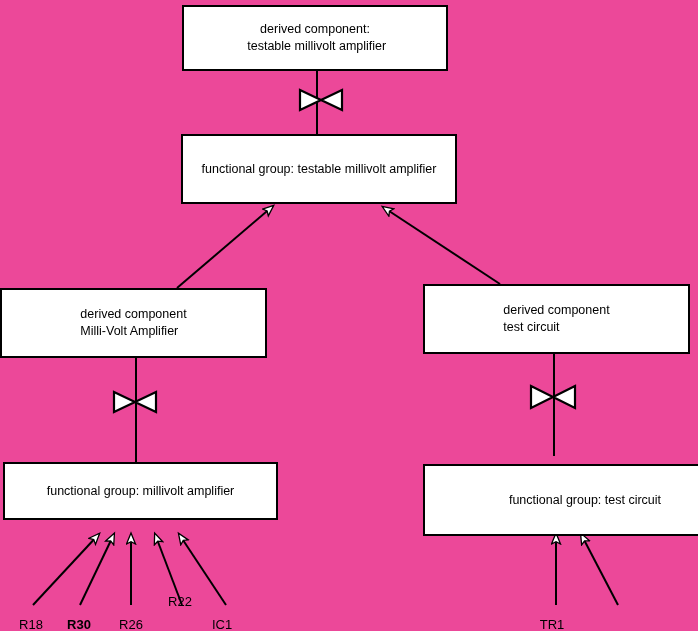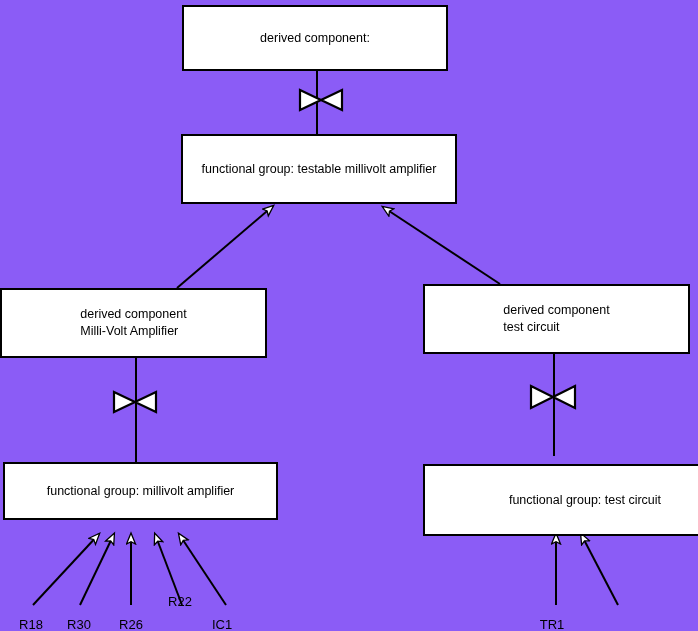--- a/index.html
+++ b/index.html
@@ -4,21 +4,21 @@
 <style>
   html, body {
     margin: 0;
     padding: 0;
     background: #ffffff;
   }
   #canvas {
     position: relative;
     width: 698px;
     height: 631px;
-    background: #8b5cf6;
+    background: #ec4899;
     font-family: "Liberation Sans", sans-serif;
     overflow: hidden;
   }
   #diagram-svg {
     position: absolute;
     left: 0;
     top: 0;
     width: 698px;
     height: 631px;
   }
@@ -77,41 +77,41 @@
         <line x1="131" y1="605" x2="131" y2="534" stroke="#000000" stroke-width="2" marker-end="url(#hollow-arrow)"></line>
         <line x1="182" y1="605" x2="155" y2="534" stroke="#000000" stroke-width="2" marker-end="url(#hollow-arrow)"></line>
         <line x1="226" y1="605" x2="179" y2="534" stroke="#000000" stroke-width="2" marker-end="url(#hollow-arrow)"></line>
         <line x1="556" y1="605" x2="556" y2="534" stroke="#000000" stroke-width="2" marker-end="url(#hollow-arrow)"></line>
         <line x1="618" y1="605" x2="581" y2="534" stroke="#000000" stroke-width="2" marker-end="url(#hollow-arrow)"></line>
       </g>
   </svg>
 
   <div id="boxes-layer">
       <div class="node-box" style="left: 182px; top: 5px; width: 266px; height: 66px;">
-        <div class="node-text centered"><span>derived component:</span><br></div>
+        <div class="node-text centered"><span>derived component:</span><br><span> testable millivolt amplifier</span></div>
       </div>
       <div class="node-box" style="left: 181px; top: 134px; width: 276px; height: 70px;">
         <div class="node-text">functional group: testable millivolt amplifier</div>
       </div>
       <div class="node-box" style="left: 0px; top: 288px; width: 267px; height: 70px;">
         <div class="node-text"><span>derived component</span><br><span>Milli-Volt Amplifier</span></div>
       </div>
       <div class="node-box" style="left: 423px; top: 284px; width: 267px; height: 70px;">
         <div class="node-text"><span>derived component</span><br><span>test circuit</span></div>
       </div>
       <div class="node-box" style="left: 3px; top: 462px; width: 275px; height: 58px;">
         <div class="node-text">functional group: millivolt amplifier</div>
       </div>
       <div class="node-box" style="left: 423px; top: 464px; width: 324px; height: 72px;">
         <div class="node-text">functional group: test circuit</div>
       </div>
     </div>
   <div id="labels-layer">
       <div class="leaf-label" style="left: 31px; top: 617px;">R18</div>
-      <div class="leaf-label" style="left: 79px; top: 617px;">R30</div>
+      <div class="leaf-label" style="left: 79px; top: 617px; font-weight: bold;">R30</div>
       <div class="leaf-label" style="left: 131px; top: 617px;">R26</div>
       <div class="leaf-label" style="left: 180px; top: 594px;">R22</div>
       <div class="leaf-label" style="left: 222px; top: 617px;">IC1</div>
       <div class="leaf-label" style="left: 552px; top: 617px;">TR1</div>
       <div class="leaf-label" style="left: 618px; top: 644px; margin-top: 18px;">R36</div>
     </div>
 
 </div>
 
 </body></html>

